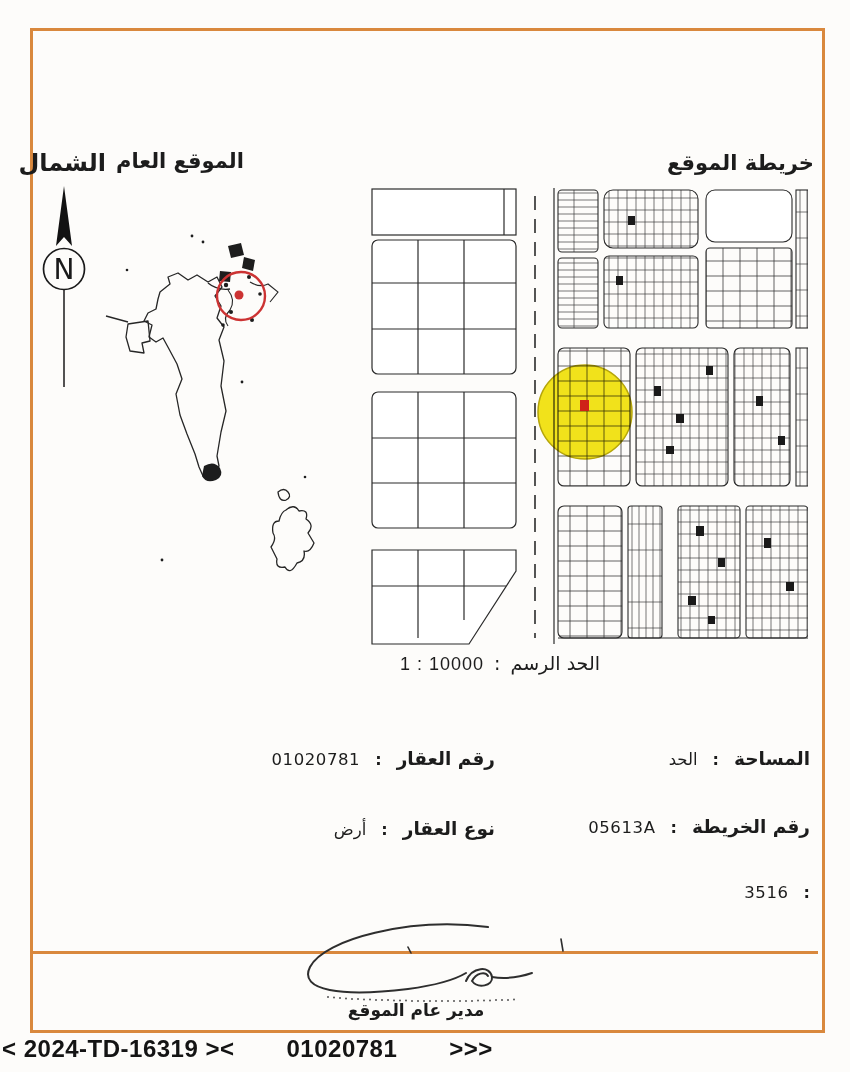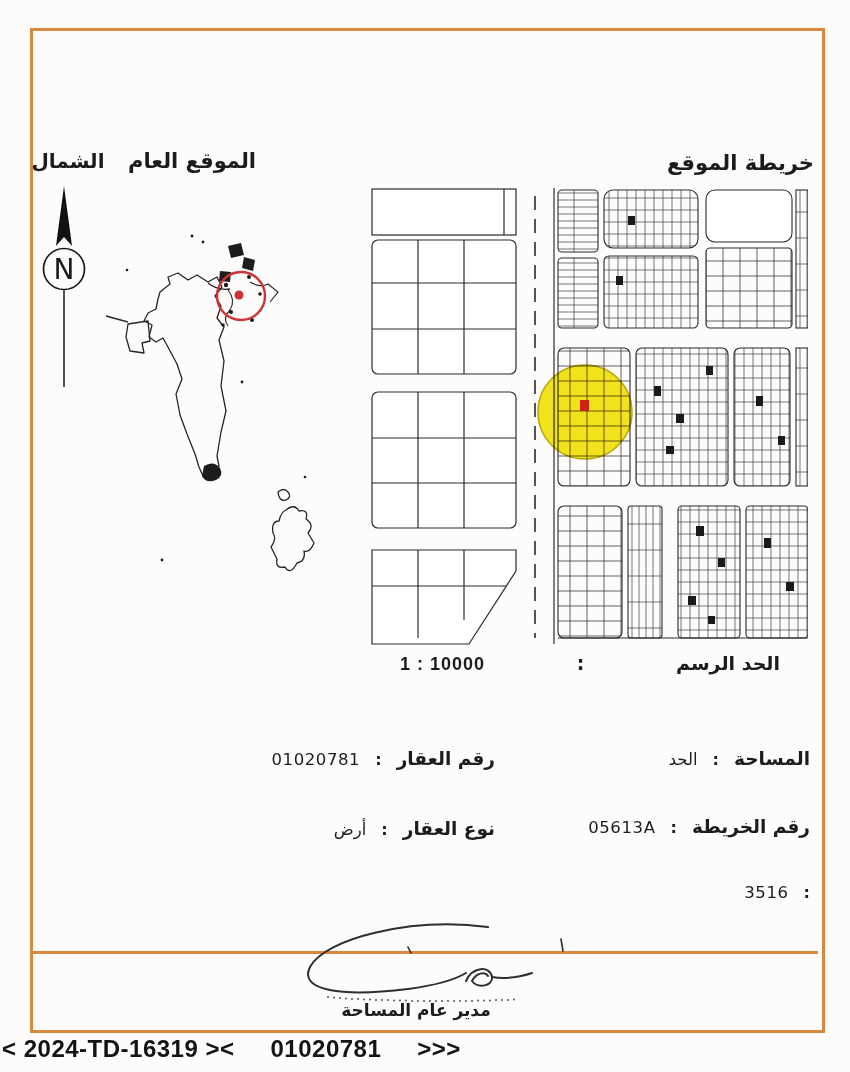--- a/index.html
+++ b/index.html
@@ -19,55 +19,55 @@
   }
   .frame{
     position:absolute;left:30px;top:28px;width:789px;height:999px;
     border:3px solid var(--frame);
   }
   .sig-divider{
     position:absolute;left:31px;top:951px;width:787px;height:2.6px;
     background:var(--frame);
   }
   .ar-title{
-    position:absolute;font-weight:700;font-size:20px;letter-spacing:.2px;
+    position:absolute;font-weight:700;font-size:24px;letter-spacing:.2px;
     white-space:nowrap;direction:rtl;
   }
   .t-north{left:30px;top:149px;width:76px;text-align:center;}
-  .t-general{left:116px;top:149px;width:140px;text-align:right;font-size:21px;}
+  .t-general{left:116px;top:149px;width:140px;text-align:left;font-size:21px;}
   .t-locmap{left:638px;top:151px;width:176px;font-size:21px;}
   svg{position:absolute;display:block;}
   .compass-svg{left:36px;top:184px;}
   .bahrain-svg{left:100px;top:230px;}
   .cadastral-svg{left:366px;top:186px;}
   .signature-svg{left:280px;top:923px;}
   .scale-row{
     position:absolute;left:400px;top:652px;width:380px;
-    display:flex;justify-content:space-between;align-items:baseline;gap:10px;
-    font-weight:700;font-size:19px;
+    display:flex;justify-content:flex-start;align-items:baseline;gap:10px;
+    font-weight:400;font-size:19px;
   }
   .scale-row .num{font-size:18px;font-family:"Liberation Sans",sans-serif;letter-spacing:1px;}
   .detail-row{
     position:absolute;display:flex;direction:rtl;align-items:baseline;gap:15px;
     white-space:nowrap;
   }
   .detail-row .lbl{font-weight:700;font-size:18.5px;text-align:right;}
   .detail-row .sep{font-weight:700;font-size:16px;}
   .detail-row .val{font-size:16.5px;font-family:"DejaVu Sans",sans-serif;letter-spacing:.6px;}
   .d-propnum{left:195px;top:748px;width:300px;}
   .d-proptype{left:195px;top:818px;width:300px;}
   .d-area{left:548px;top:748px;width:262px;}
   .d-mapnum{left:548px;top:816px;width:262px;}
   .d-survey{left:548px;top:883px;width:262px;}
   .sig-caption{
     position:absolute;left:318px;top:1000px;width:196px;text-align:center;
     font-weight:700;font-size:17px;direction:rtl;
   }
   .footer{
-    position:absolute;left:2px;top:1035px;display:flex;gap:36px;align-items:baseline;
+    position:absolute;left:2px;top:1035px;display:flex;gap:52px;align-items:baseline;
     font-family:"Liberation Sans",sans-serif;font-weight:700;font-size:24px;
     color:#141414;letter-spacing:.5px;white-space:nowrap;text-align:right;
   }
 </style>
 </head>
 <body>
 
 <div class="page">
 
   <div class="frame"></div>
@@ -272,21 +272,21 @@
       <circle cx="192" cy="78" r="1"></circle>
         <circle cx="198" cy="77.5" r="1"></circle>
         <circle cx="204" cy="77.5" r="1"></circle>
       <circle cx="210" cy="77.5" r="1"></circle>
         <circle cx="216" cy="77" r="1"></circle>
         <circle cx="222" cy="77" r="1"></circle>
       <circle cx="228" cy="77" r="1"></circle>
         <circle cx="234" cy="76.5" r="1"></circle>
     </g>
   </svg>
-  <div class="sig-caption">مدير عام المساحة</div>
+  <div class="sig-caption">مدير عام الموقع</div>
 
   <div class="footer">
     <span>&lt; 2024-TD-16319 &gt;&lt;</span>
     <span>01020781</span>
     <span>&gt;&gt;&gt;</span>
   </div>
 
 </div>
 
 </body></html>

